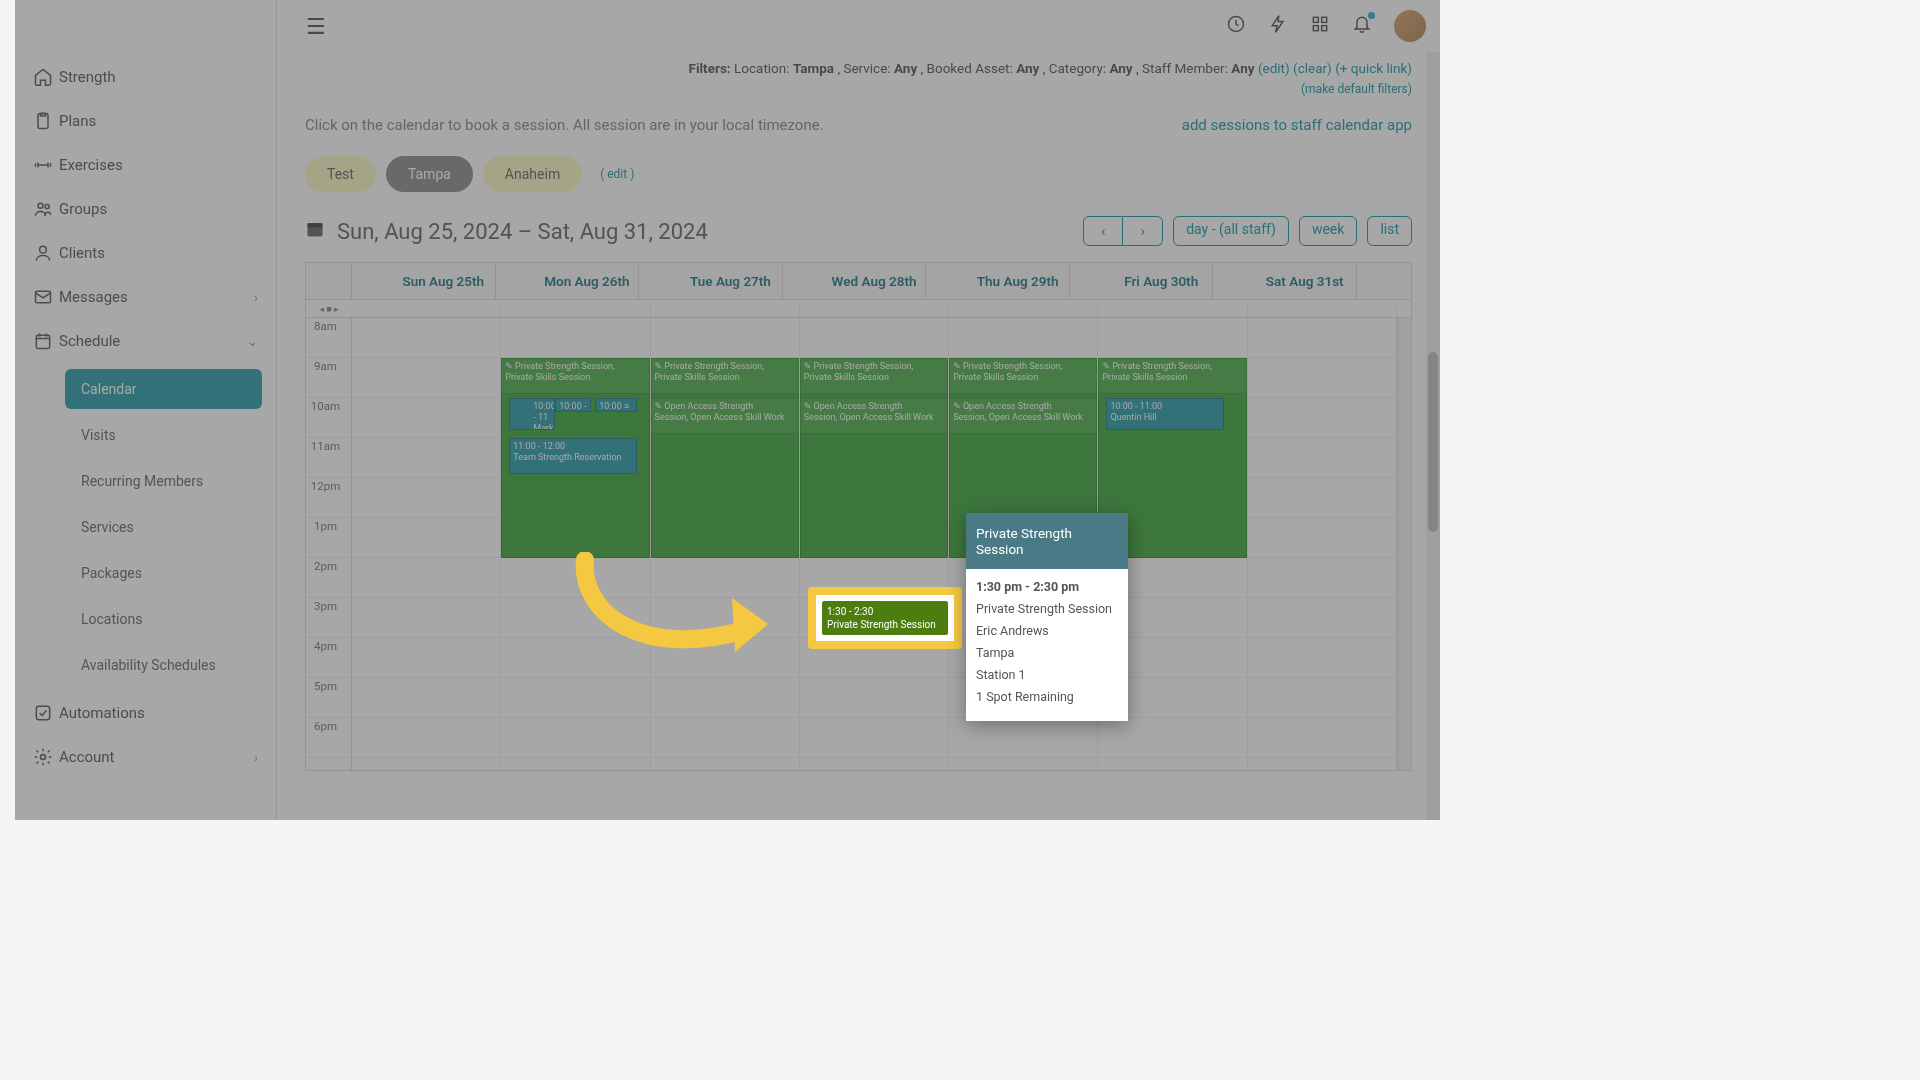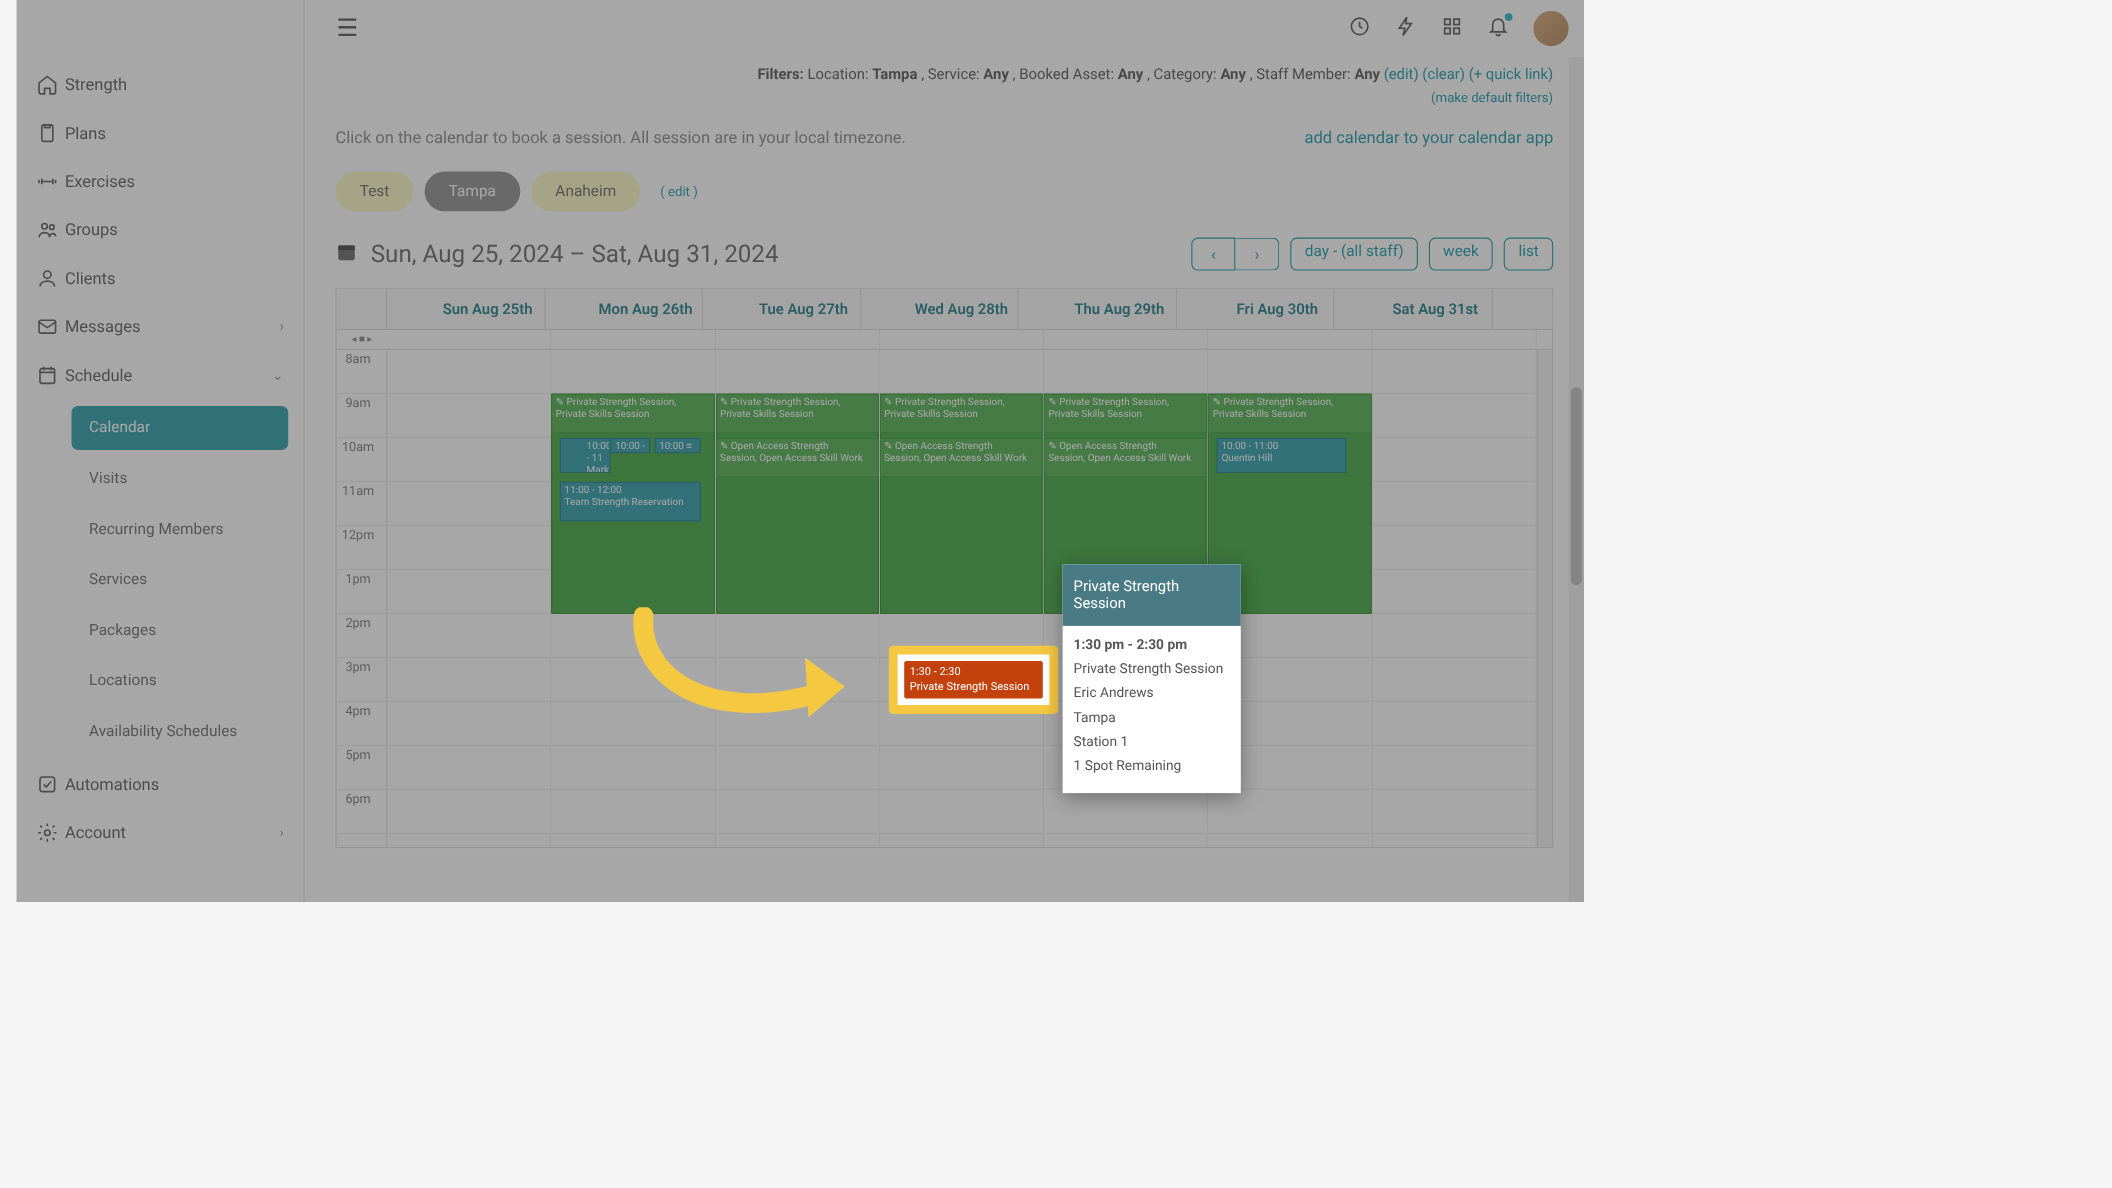--- a/index.html
+++ b/index.html
@@ -69,21 +69,21 @@
 .time-slot { height: 40px; text-align: center; padding-right: 6px; font-size: 11.5px; color: #777; border-bottom: 1px solid #eee; line-height: 12px; padding-top: 2px; }
 .day-col { flex: 1; border-right: 1px solid #eee; position: relative; }
 .hour-line { height: 40px; border-bottom: 1px solid #eee; }
 
 .green-block { position: absolute; left: 0; right: 0; background: #3fa83f; border: 1px solid #2d8a2d; }
 .ev { position: absolute; background: #4fb04f; border: 1px solid #3a9a3a; font-size: 9px; color: #fff; padding: 2px 3px; overflow: hidden; line-height: 1.2; }
 .ev-teal { position: absolute; background: #2a9da8; border: 1px solid #1f7a85; font-size: 9px; color: #fff; padding: 2px 3px; overflow: hidden; line-height: 1.2; }
 
 
 .hl-wrap { position: absolute; z-index: 60; border: 8px solid #f5c842; background: #fff; padding: 6px; border-radius: 4px; }
-.hl-ev { background: #c2410c; color: #fff; font-size: 10px; padding: 4px 5px; line-height: 1.3; border-radius: 2px; width: 126px; }
+.hl-ev { background: #4d7c0f; color: #fff; font-size: 10px; padding: 4px 5px; line-height: 1.3; border-radius: 2px; width: 126px; }
 
 
 .tooltip { position: absolute; z-index: 70; background: #fff; box-shadow: 0 4px 18px rgba(0,0,0,0.35); width: 162px; font-size: 12.5px; }
 .tooltip-h { background: #4a7a85; color: #fff; padding: 12px 10px; font-size: 13.5px; }
 .tooltip-body { padding: 10px; color: #555; }
 .tooltip-body div { margin-bottom: 7px; }
 .tooltip-body .time { font-weight: 700; }
 
 
 .arrow-annot { position: absolute; z-index: 65; pointer-events: none; }
@@ -236,21 +236,21 @@
       <span class="lnk">(edit)</span>
       <span class="lnk">(clear)</span>
       <span class="lnk">(+ quick link)</span>
     </div>
     <div class="def-filters">
       <span class="lnk">(make default filters)</span>
     </div>
 
     <div class="instruction-row">
       <div class="instruction">Click on the calendar to book a session. All session are in your local timezone.</div>
-      <div class="add-link">add calendar to your calendar app</div>
+      <div class="add-link">add sessions to staff calendar app</div>
     </div>
 
     <div class="loc-tabs">
       <div class="loc-tab">Test</div>
       <div class="loc-tab active">Tampa</div>
       <div class="loc-tab">Anaheim</div>
       <span class="edit-lnk">( edit )</span>
     </div>
 
     <div class="date-row">

